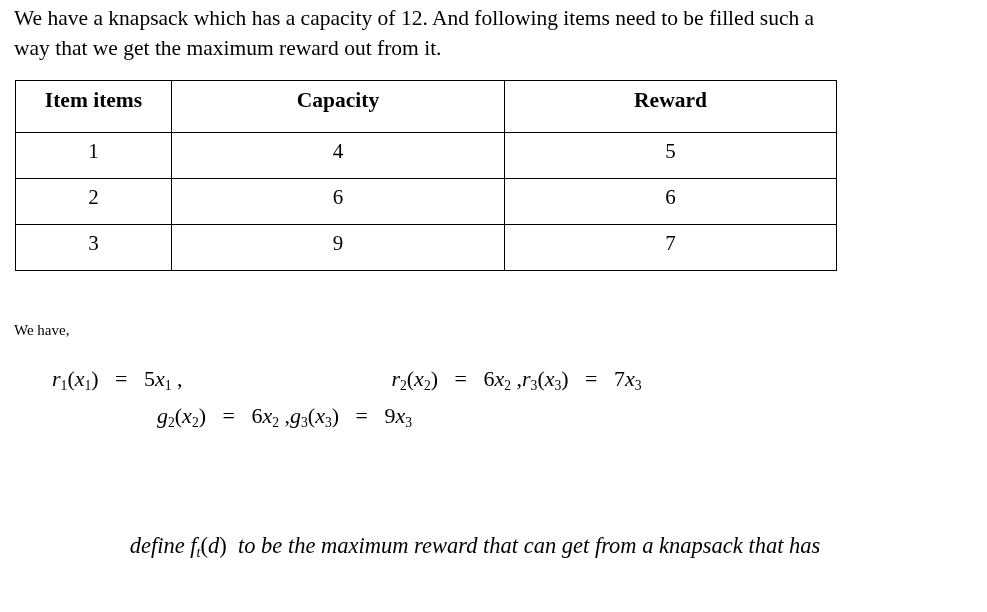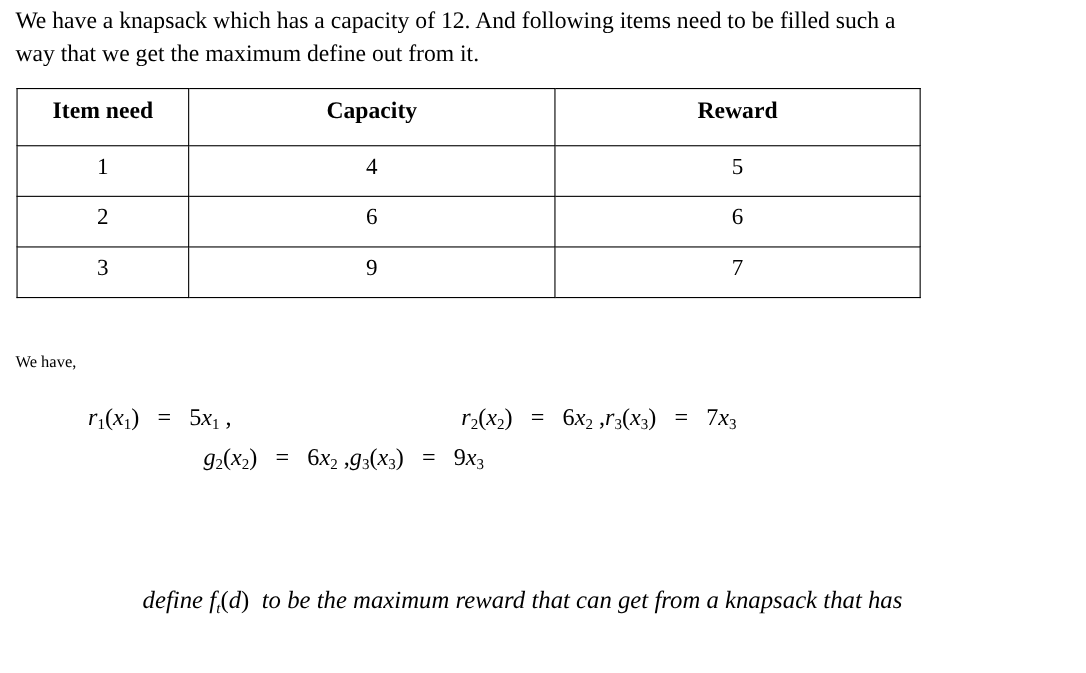--- a/index.html
+++ b/index.html
@@ -50,21 +50,20 @@
   }
   .math-block {
     margin: 19px 0 0 52px;
     font-size: 22px;
   }
   .math-row {
     display: flex;
     align-items: baseline;
     line-height: 30px;
     white-space: pre;
-    margin-left: 28px;
   }
   .eq { display: inline-block; white-space: pre; }
   .eq-1 { width: 232px; }
   .eq-2 { width: 238px; text-align: right; }
   .definition {
     margin: 30px 30px 0 30px;
     text-align: center;
     font-size: 22.5px;
     line-height: 31px;
     white-space: pre-wrap;
@@ -75,32 +74,32 @@
     vertical-align: -0.28em;
   }
 </style>
 </head>
 <body>
 
 <div class="page">
 
   <div class="intro">
     <div>We have a knapsack which has a capacity of 12. And following items need to be filled such a</div>
-    <div>way that we get the maximum define out from it.</div>
+    <div>way that we get the maximum reward out from it.</div>
   </div>
 
   <table class="knapsack-table">
     <colgroup>
       <col class="col-item">
       <col class="col-capacity">
       <col class="col-reward">
     </colgroup>
     <thead>
       <tr>
-        <th>Item need</th>
+        <th>Item items</th>
         <th>Capacity</th>
         <th>Reward</th>
       </tr>
     </thead>
     <tbody>
       <tr>
         <td>1</td>
         <td>4</td>
         <td>5</td>
       </tr>

